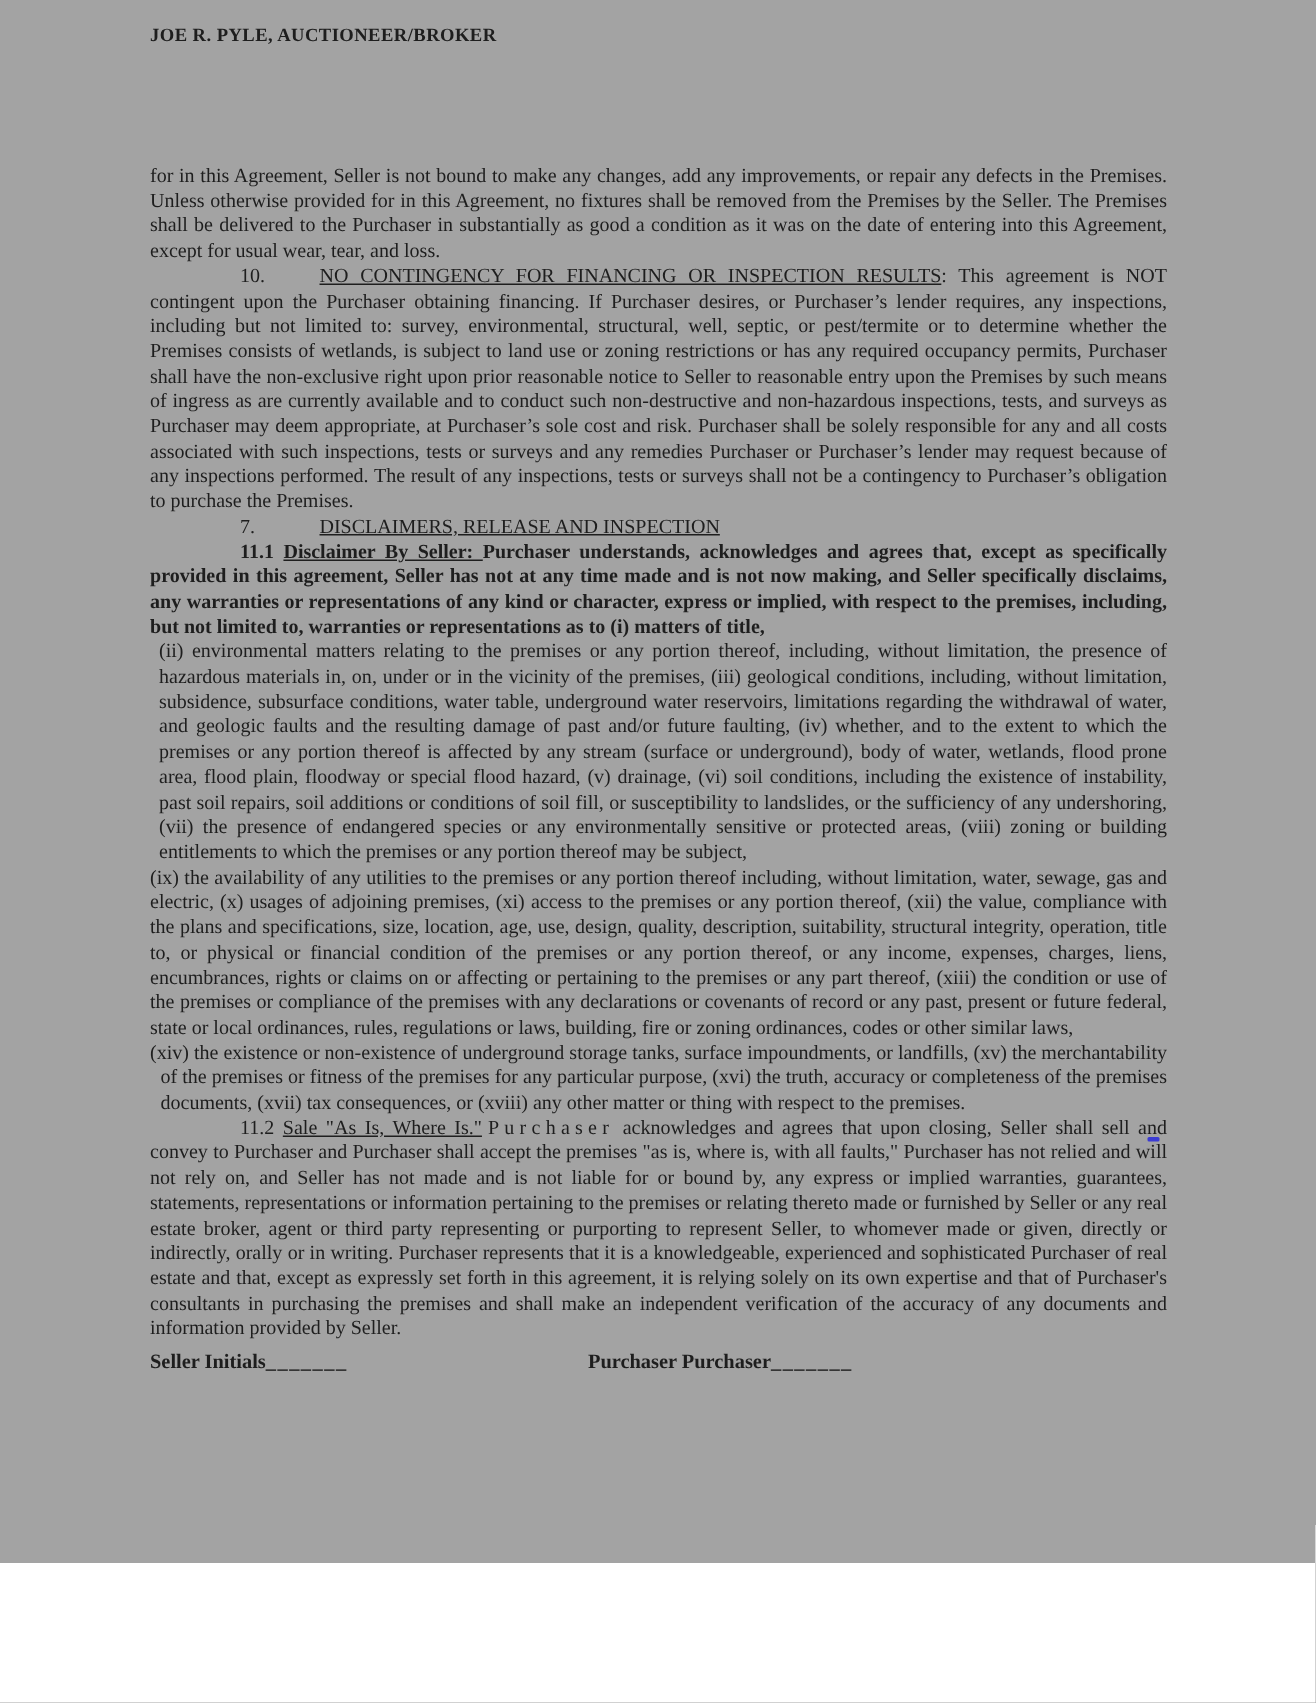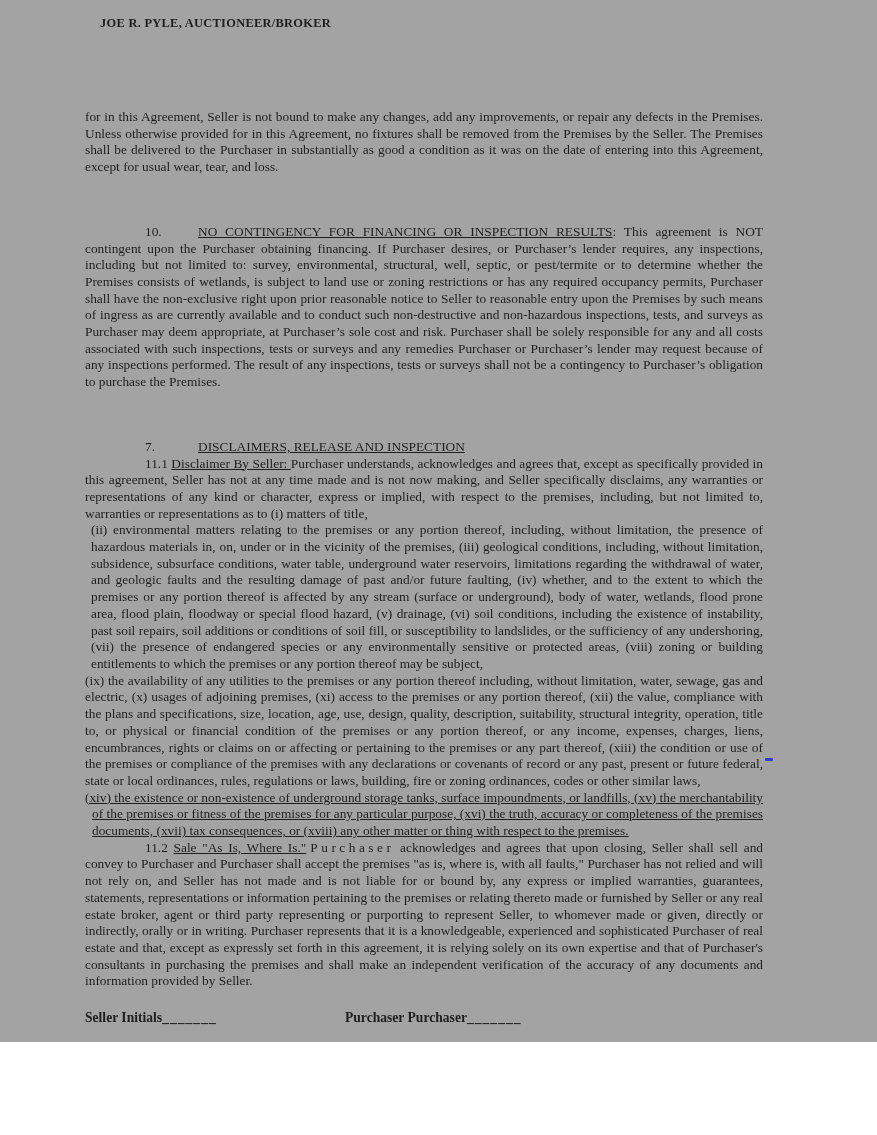--- a/index.html
+++ b/index.html
@@ -17,49 +17,49 @@
     top: 16px;
     left: 100px;
     font-size: 12.4px;
     font-weight: bold;
     letter-spacing: 0.3px;
     white-space: nowrap;
   }
   .content {
     position: absolute;
     top: 109px;
-    left: 85px;
+    left: 100px;
     width: 678px;
     font-size: 13.35px;
     line-height: 16.7px;
     text-align: justify;
   }
   .content p { margin: 0; }
   .indent { text-indent: 60px; }
   .sec-num-tab {
     display: inline-block;
     width: 53px;
     text-indent: 0;
-    margin-top: 48px;
   }
   .underline { text-decoration: underline; }
   .mt-section { margin-top: 17px; }
   .mt-h11 { margin-top: 26px; }
-  .mt-111 { margin-top: 18px; }
+  .mt-111 { margin-top: 18px; font-weight: bold; }
   .blk-b { padding-left: 6px; }
   .blk-c { margin-top: 6px; }
-  .blk-d { margin-top: 2px; padding-left: 7px; text-indent: -7px; text-decoration: underline; }
+  .blk-d { margin-top: 2px; padding-left: 7px; text-indent: -7px; }
   .mt-112 { margin-top: 18px; }
   .letterspaced { letter-spacing: 3.5px; margin-left: 4px; margin-top: 18px; }
   .initials-row {
-    margin-top: 20px;
+    margin-top: 6px;
     display: flex;
     text-align: left;
     font-weight: bold;
     font-size: 13.6px;
+    gap: 32px;
   }
   .initials-item.seller { width: 260px; }
   .init-blank { letter-spacing: 1px; }
   .margin-mark {
     position: absolute;
     left: 765px;
     top: 758px;
     width: 8px;
     height: 2.5px;
     border-radius: 1px;

